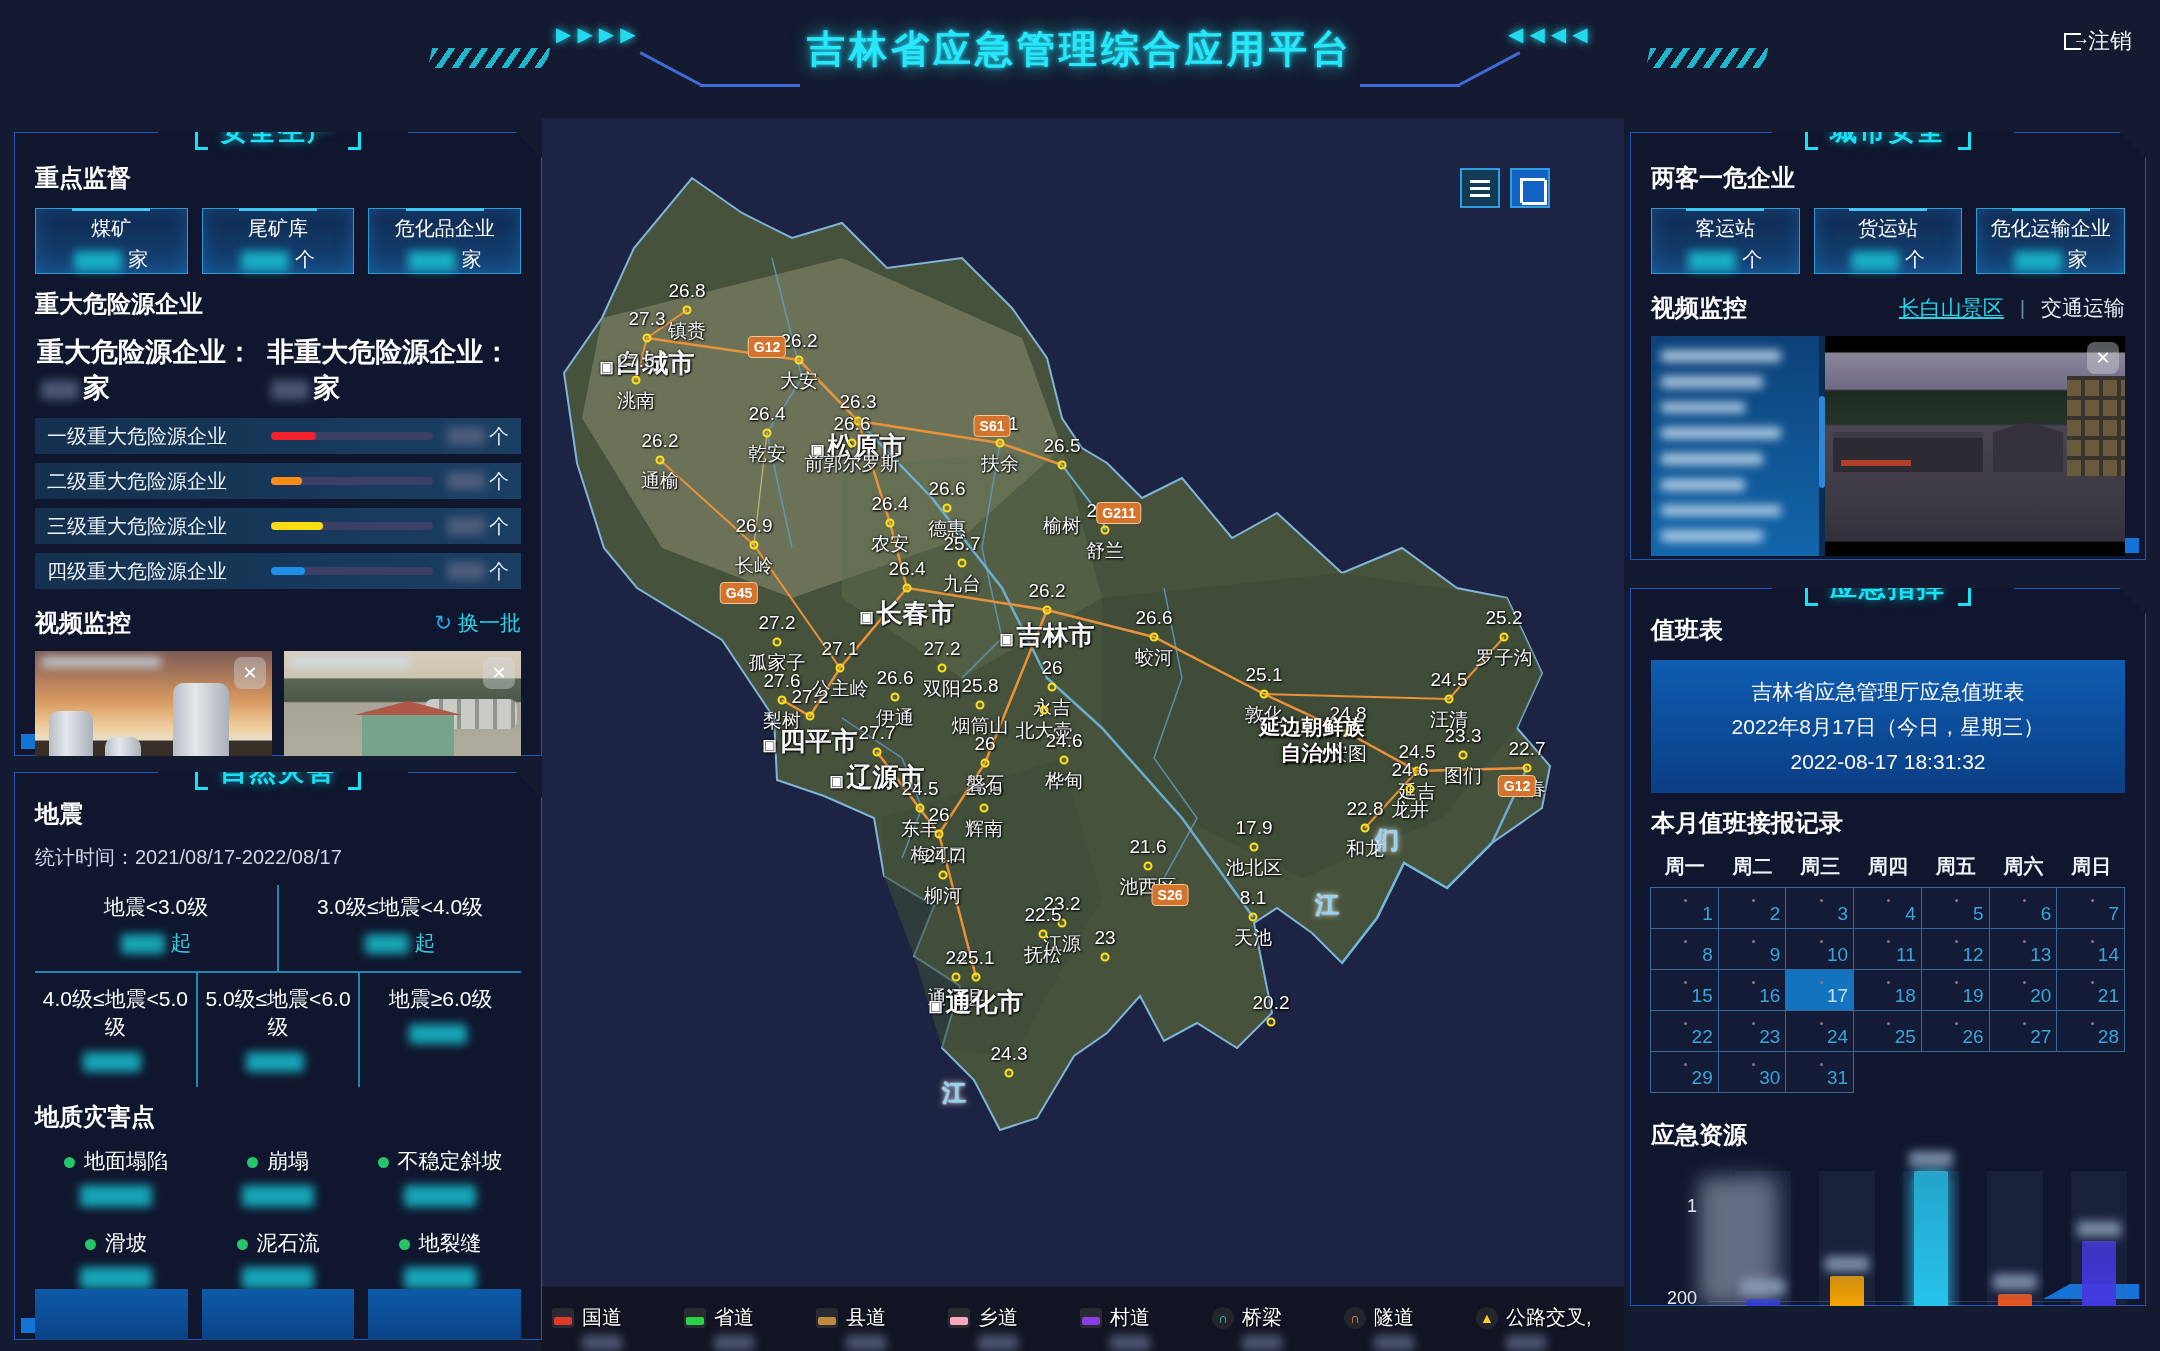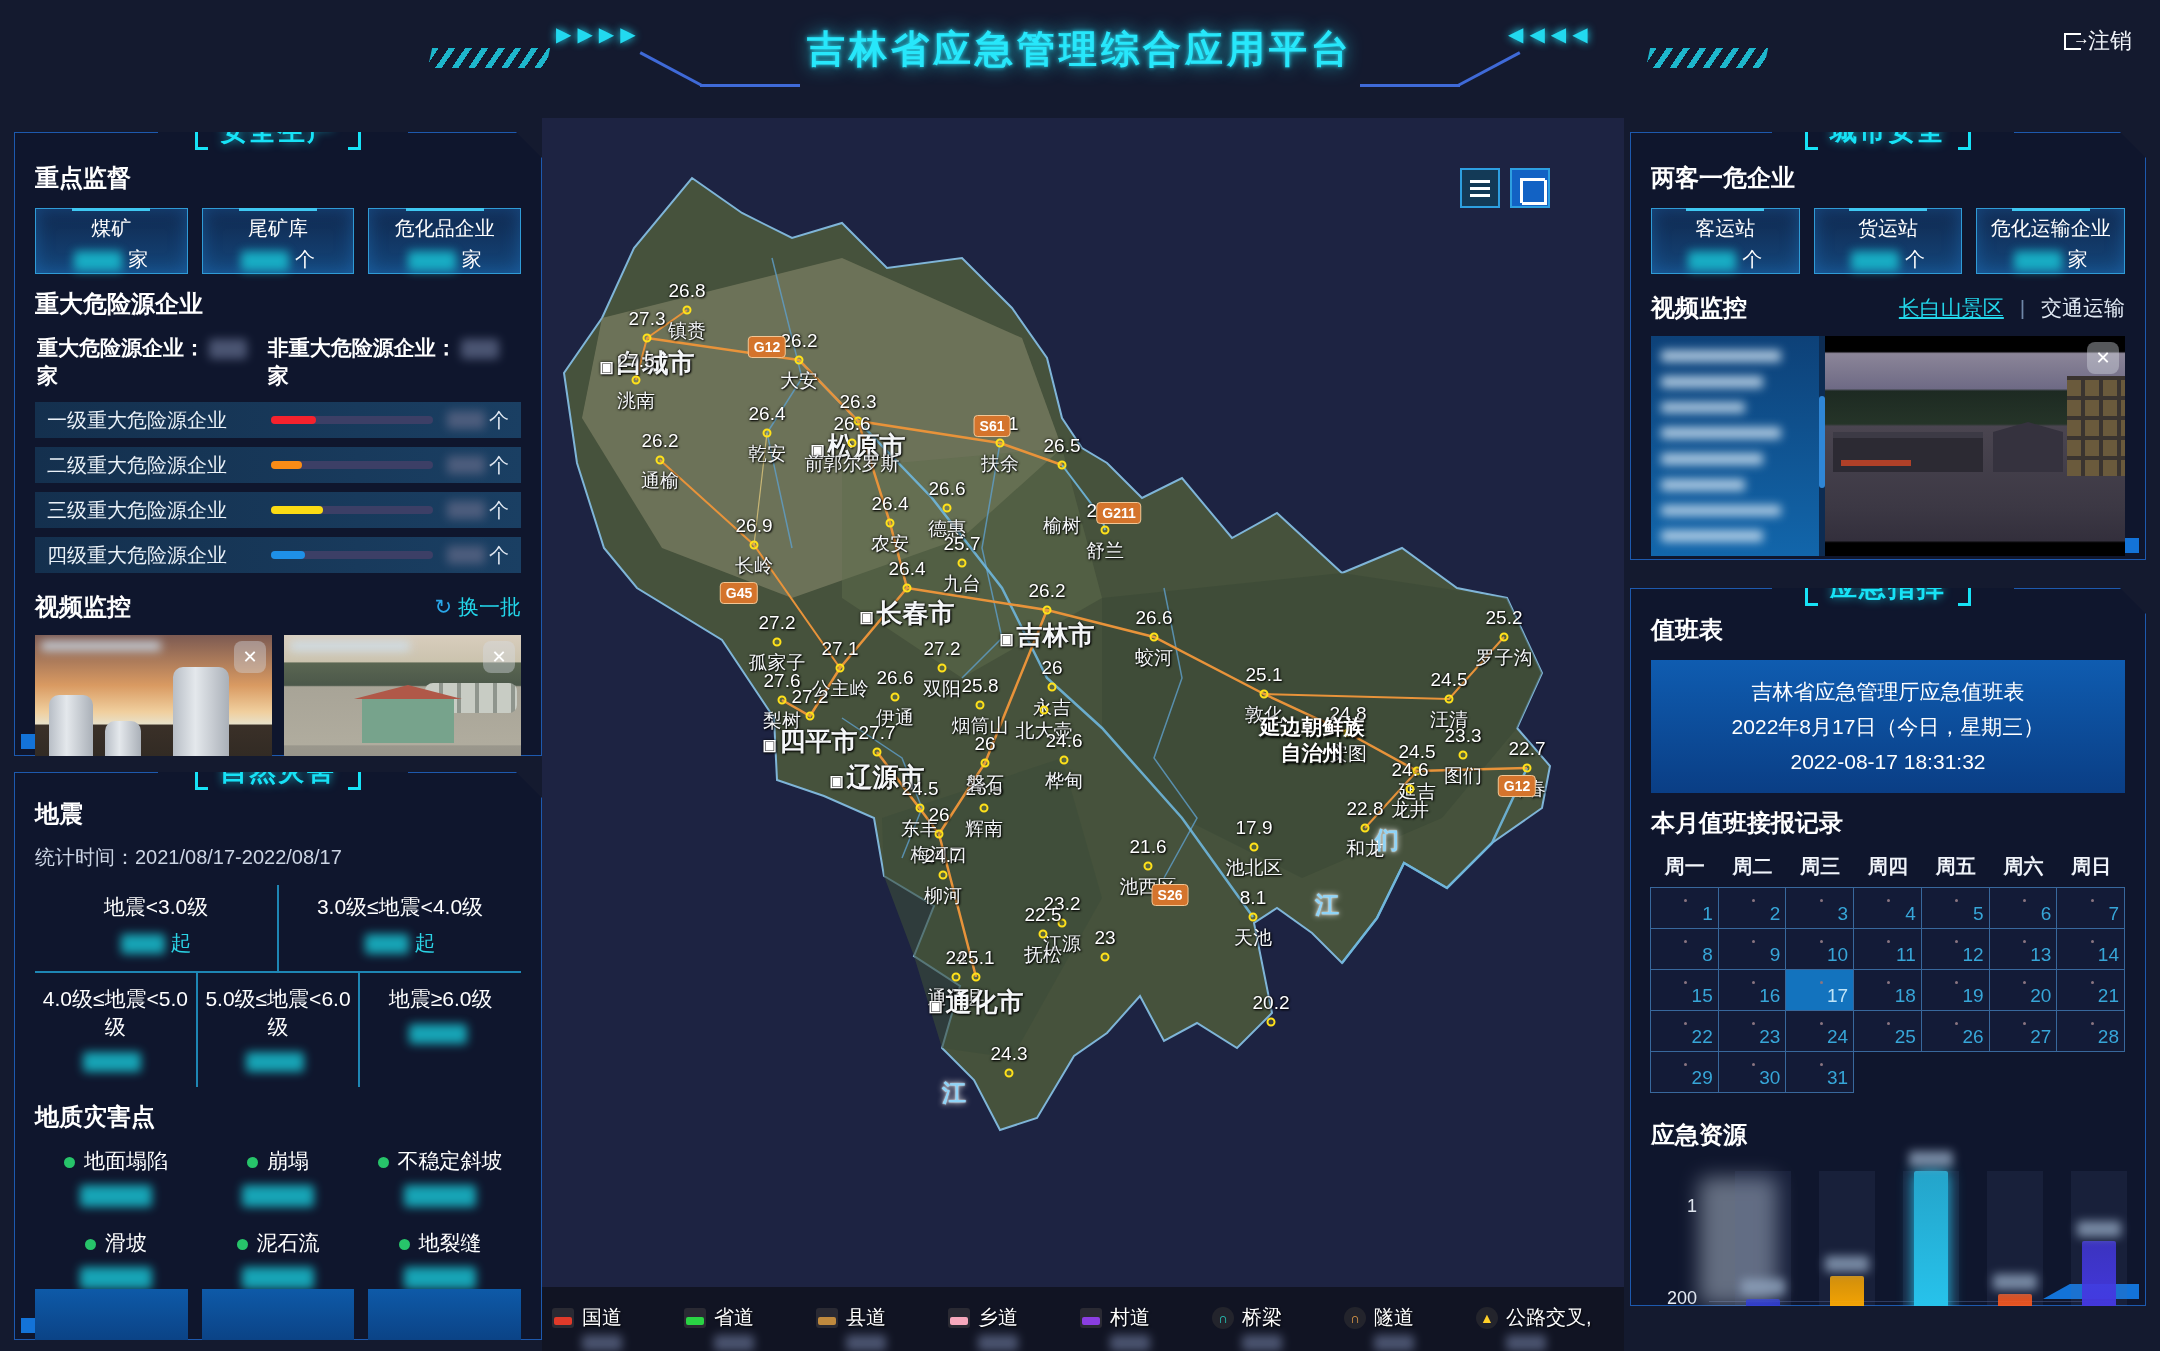--- a/index.html
+++ b/index.html
@@ -50,21 +50,21 @@
   .stat-card { flex:1; height:66px; border:1px solid #2f9bd6; position:relative; text-align:center; padding-top:6px;
     background:linear-gradient(180deg, rgba(18,74,140,.35), rgba(25,118,200,.5)); box-shadow:inset 0 0 18px rgba(40,140,230,.35); }
   .stat-card::before { content:""; position:absolute; top:-1px; left:50%; transform:translateX(-50%); width:78px; height:3px; background:#3fc8f2; }
   .card-label { font-size:20px; color:#fff; }
   .card-val { margin-top:4px; font-size:20px; color:#fff; }
   .chip-card { width:48px; height:20px; margin-right:6px; }
   .stat-card.solid { background:linear-gradient(180deg,#0e5aa8,#0a3c7c); border:none; box-shadow:none; }
   .stat-card.solid::before { display:none; }
 
   
-  .hz-sum { display:flex; justify-content:space-between; font-size:21px; font-weight:bold; margin:4px 2px 12px 2px;align-items:flex-end; }
+  .hz-sum { display:flex; justify-content:space-between; font-size:27px; font-weight:bold; margin:4px 2px 12px 2px;align-items:flex-end; }
   .hz-sum .chip { width:38px; height:20px; margin:0 4px; }
   .bar-row { display:flex; align-items:center; height:36px; margin-bottom:9px; padding:0 12px;
     background:linear-gradient(90deg,#14304e,#1a3f63); }
   .bar-label { width:224px; font-size:20px; color:#eaf1f8; }
   .bar-track { flex:1; height:8px; background:#3c3f66; border-radius:4px; margin-right:14px; position:relative; }
   .bar-fill { position:absolute; left:0; top:0; height:8px; border-radius:4px; }
   .bar-row .chip { width:38px; height:18px; margin-right:4px; }
   .bar-unit { font-size:20px; color:#e4ebf4; }
 
   

